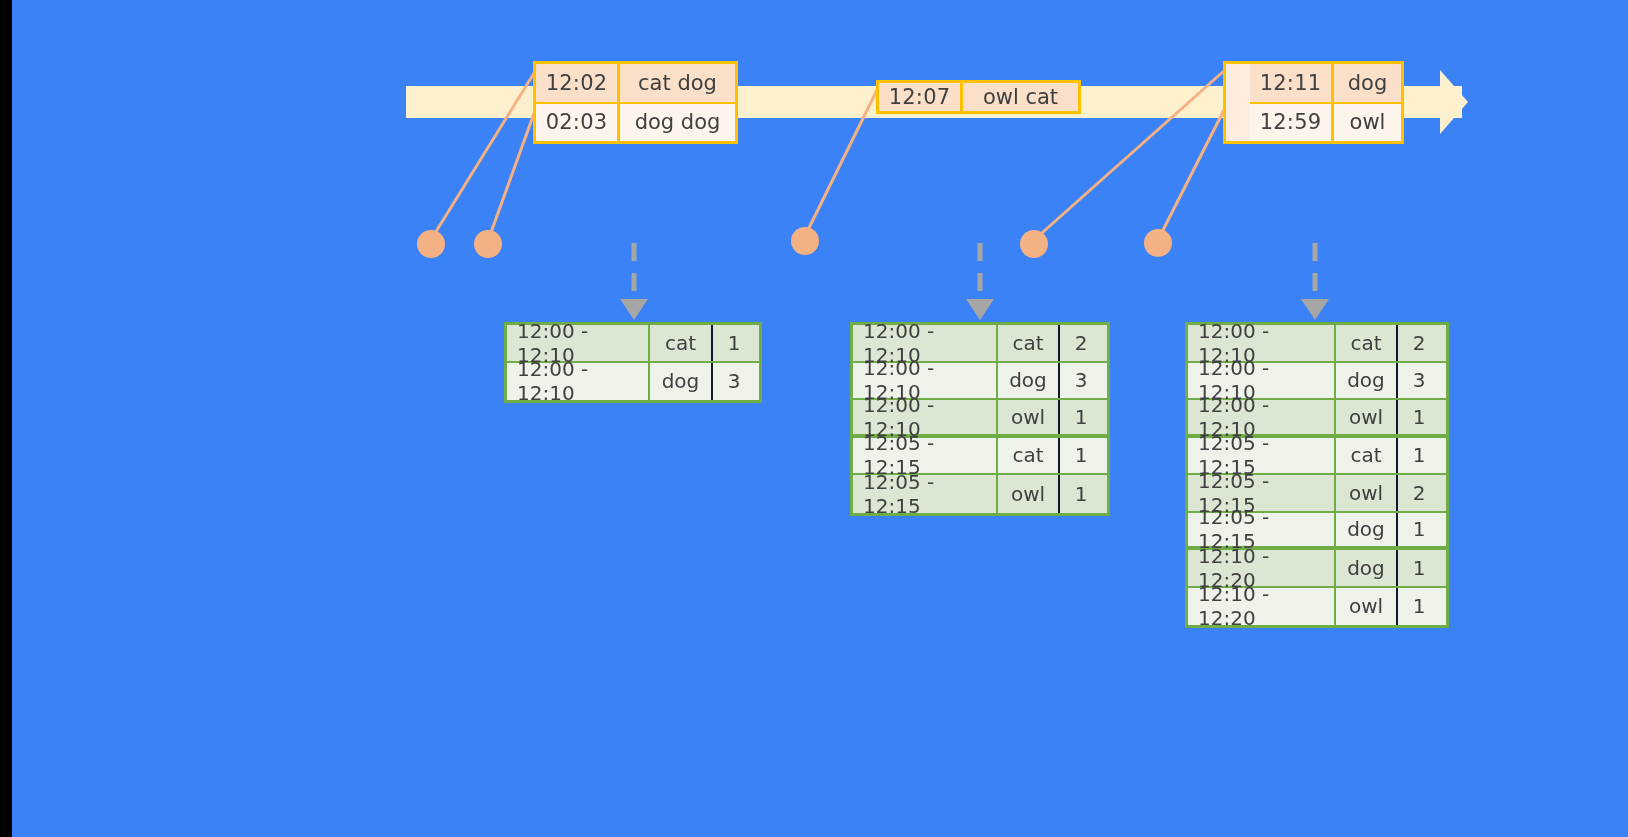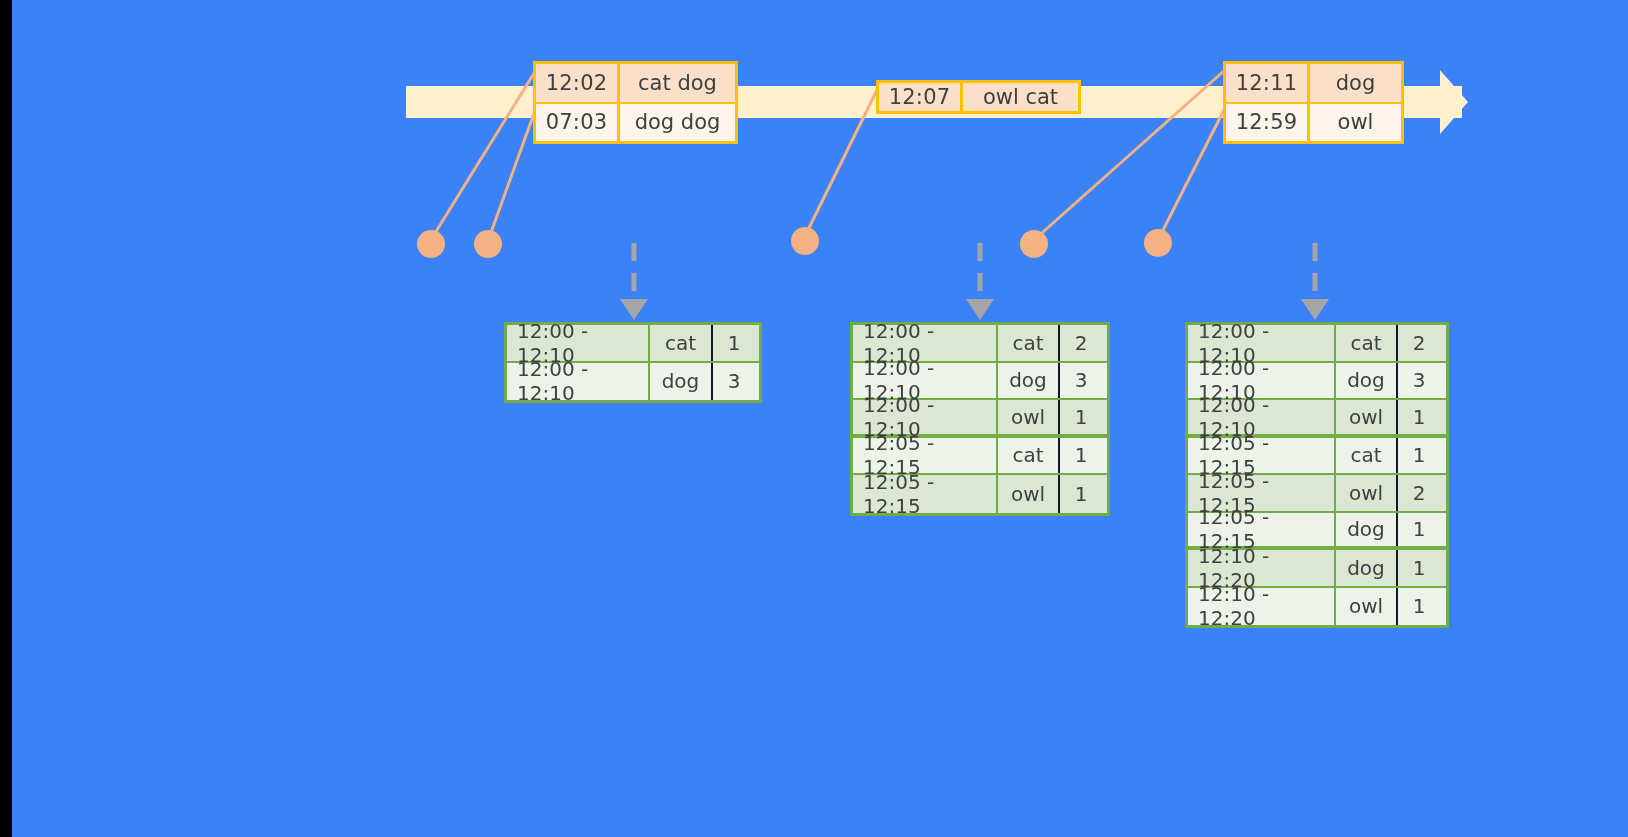--- a/index.html
+++ b/index.html
@@ -176,33 +176,33 @@
       <polygon points="1289,299 1317,299 1303,320"></polygon>
     </g>
   </svg>
 
   <div class="event-box" style="left:521px; top:61px; width:205px; height:83px;">
     <div class="event-row shade-dark">
       <div class="event-time">12:02</div>
       <div class="event-words">cat dog</div>
     </div>
     <div class="event-row shade-light">
-      <div class="event-time">07:03</div>
+      <div class="event-time">02:03</div>
       <div class="event-words">dog dog</div>
     </div>
   </div>
 
   <div class="event-box" style="left:864px; top:80px; width:205px; height:34px;">
     <div class="event-row shade-dark">
       <div class="event-time">12:07</div>
       <div class="event-words">owl cat</div>
     </div>
   </div>
 
-  <div class="event-box" style="left:1211px; top:61px; width:181px; height:83px;">
+  <div class="event-box" style="left:1211px; top:61px; width:181px; height:83px;padding-left:24px;">
     <div class="event-row shade-dark">
       <div class="event-time">12:11</div>
       <div class="event-words">dog</div>
     </div>
     <div class="event-row shade-light">
       <div class="event-time">12:59</div>
       <div class="event-words">owl</div>
     </div>
   </div>
 

